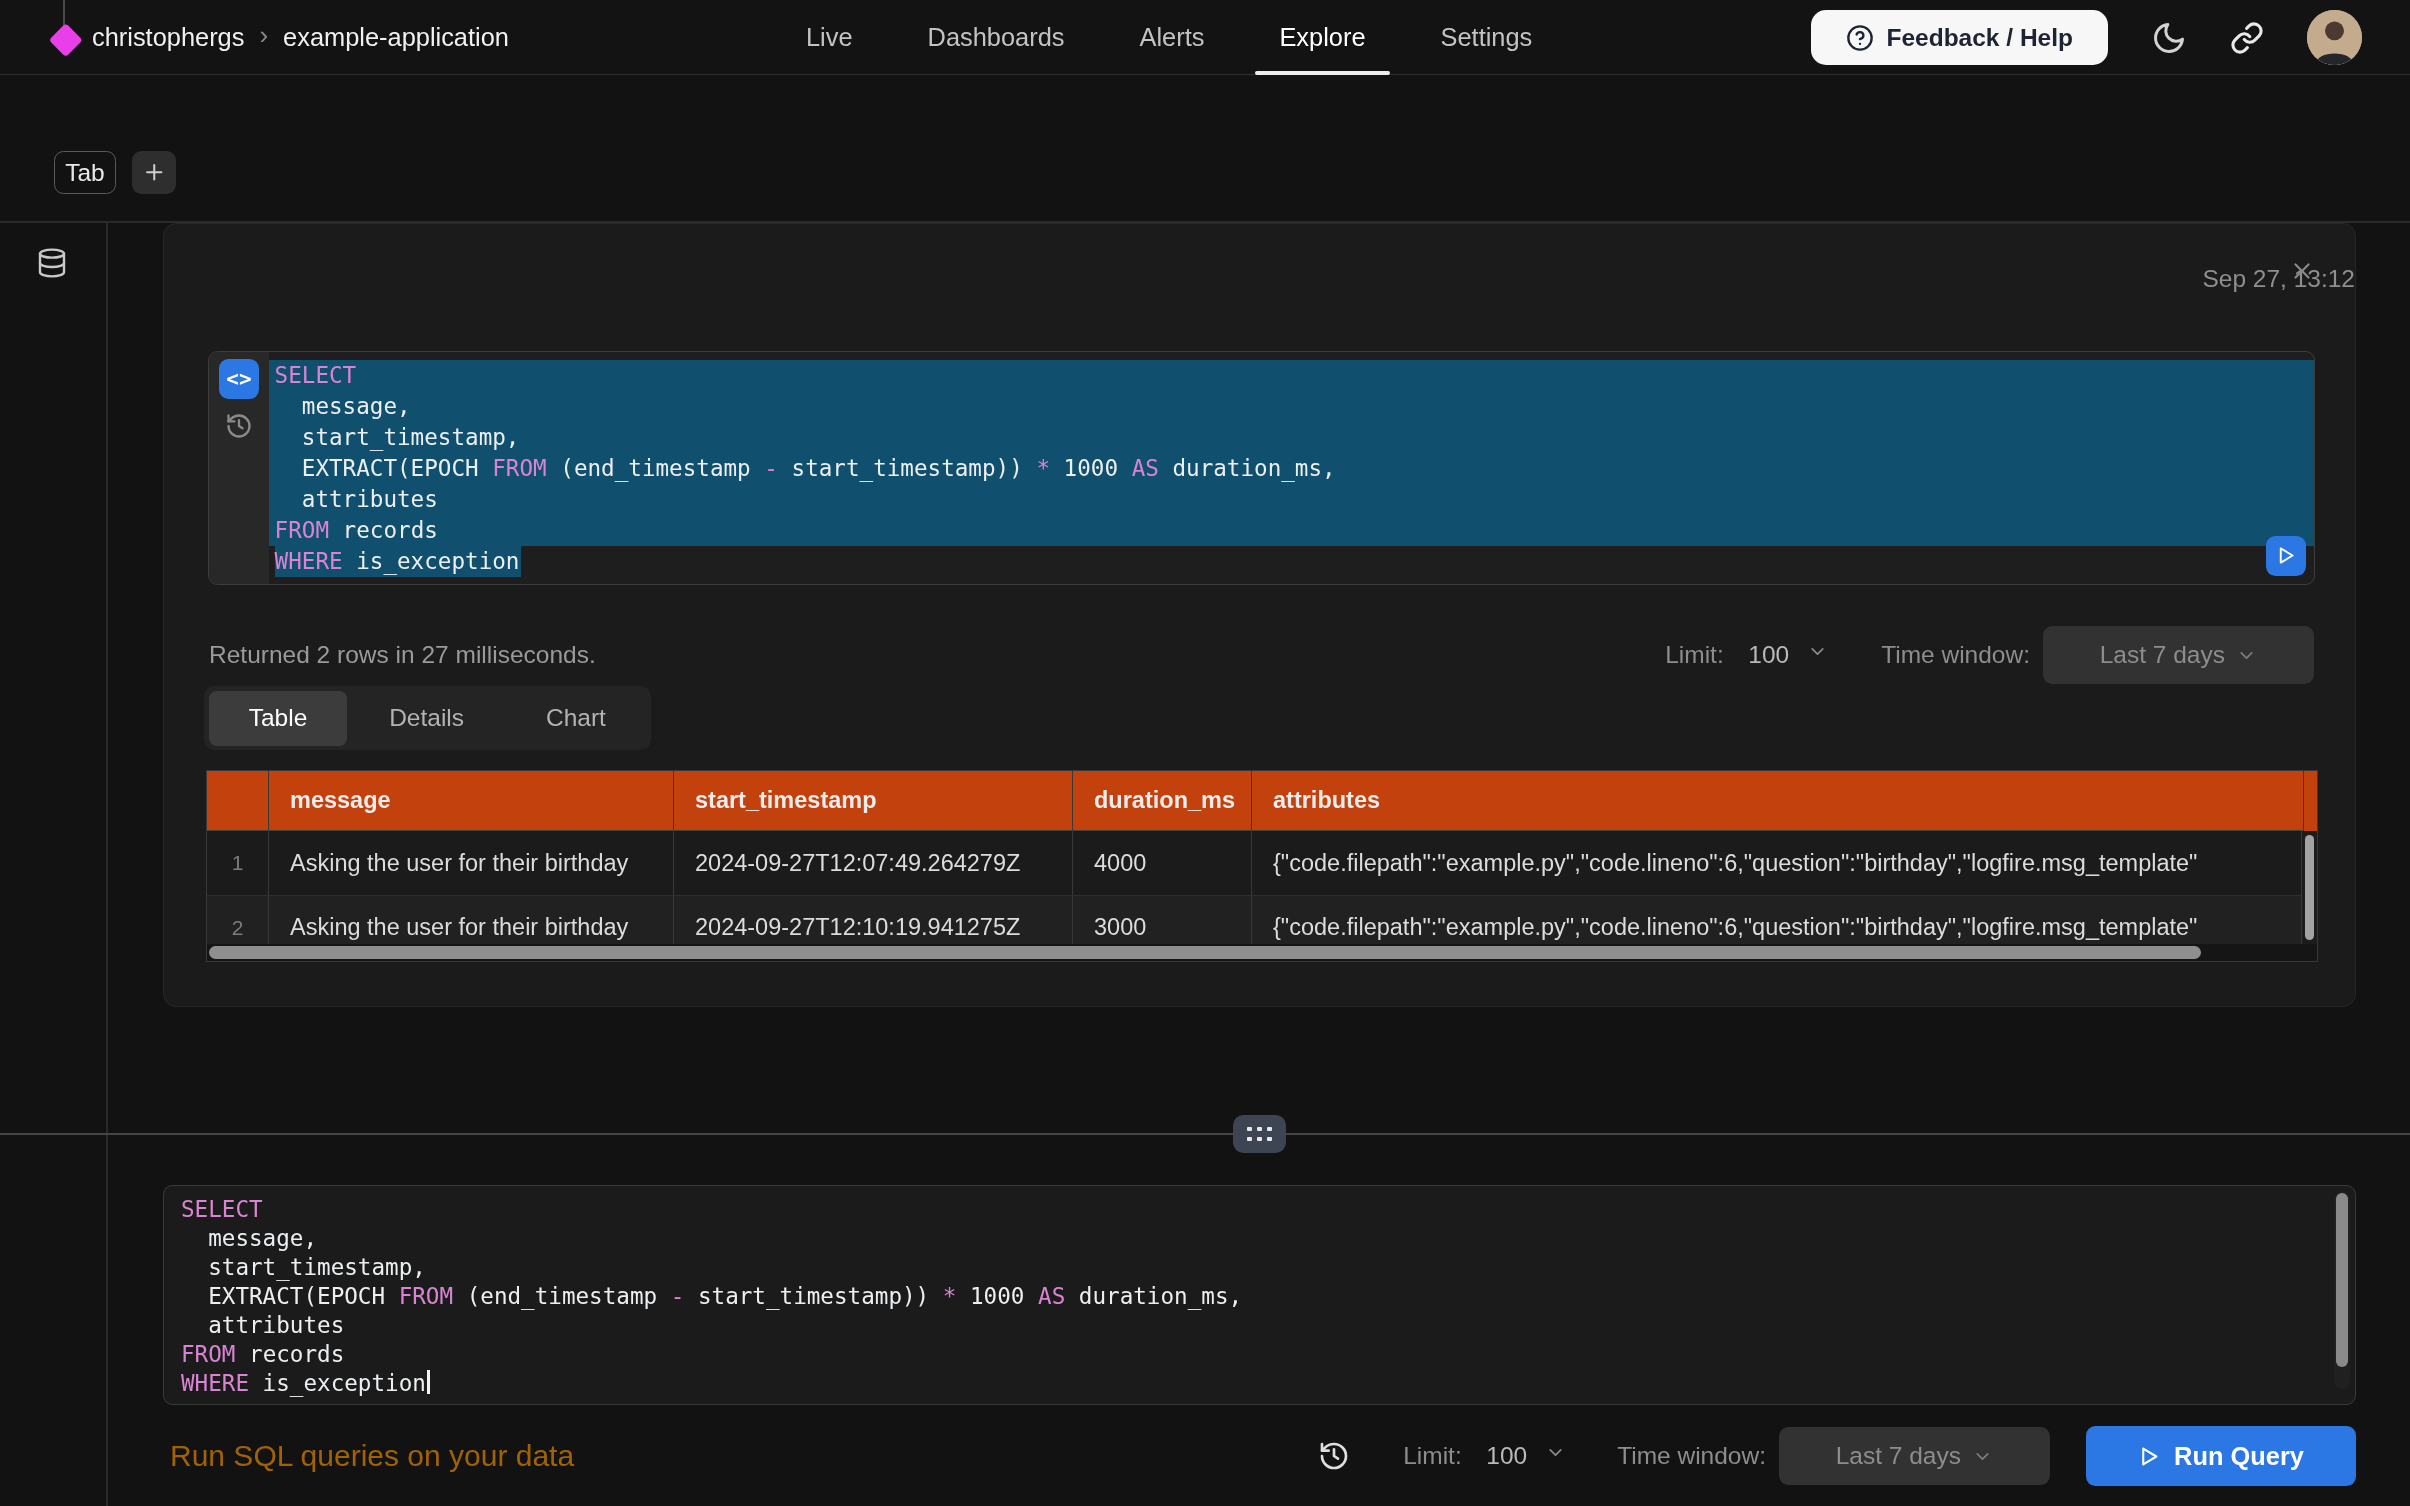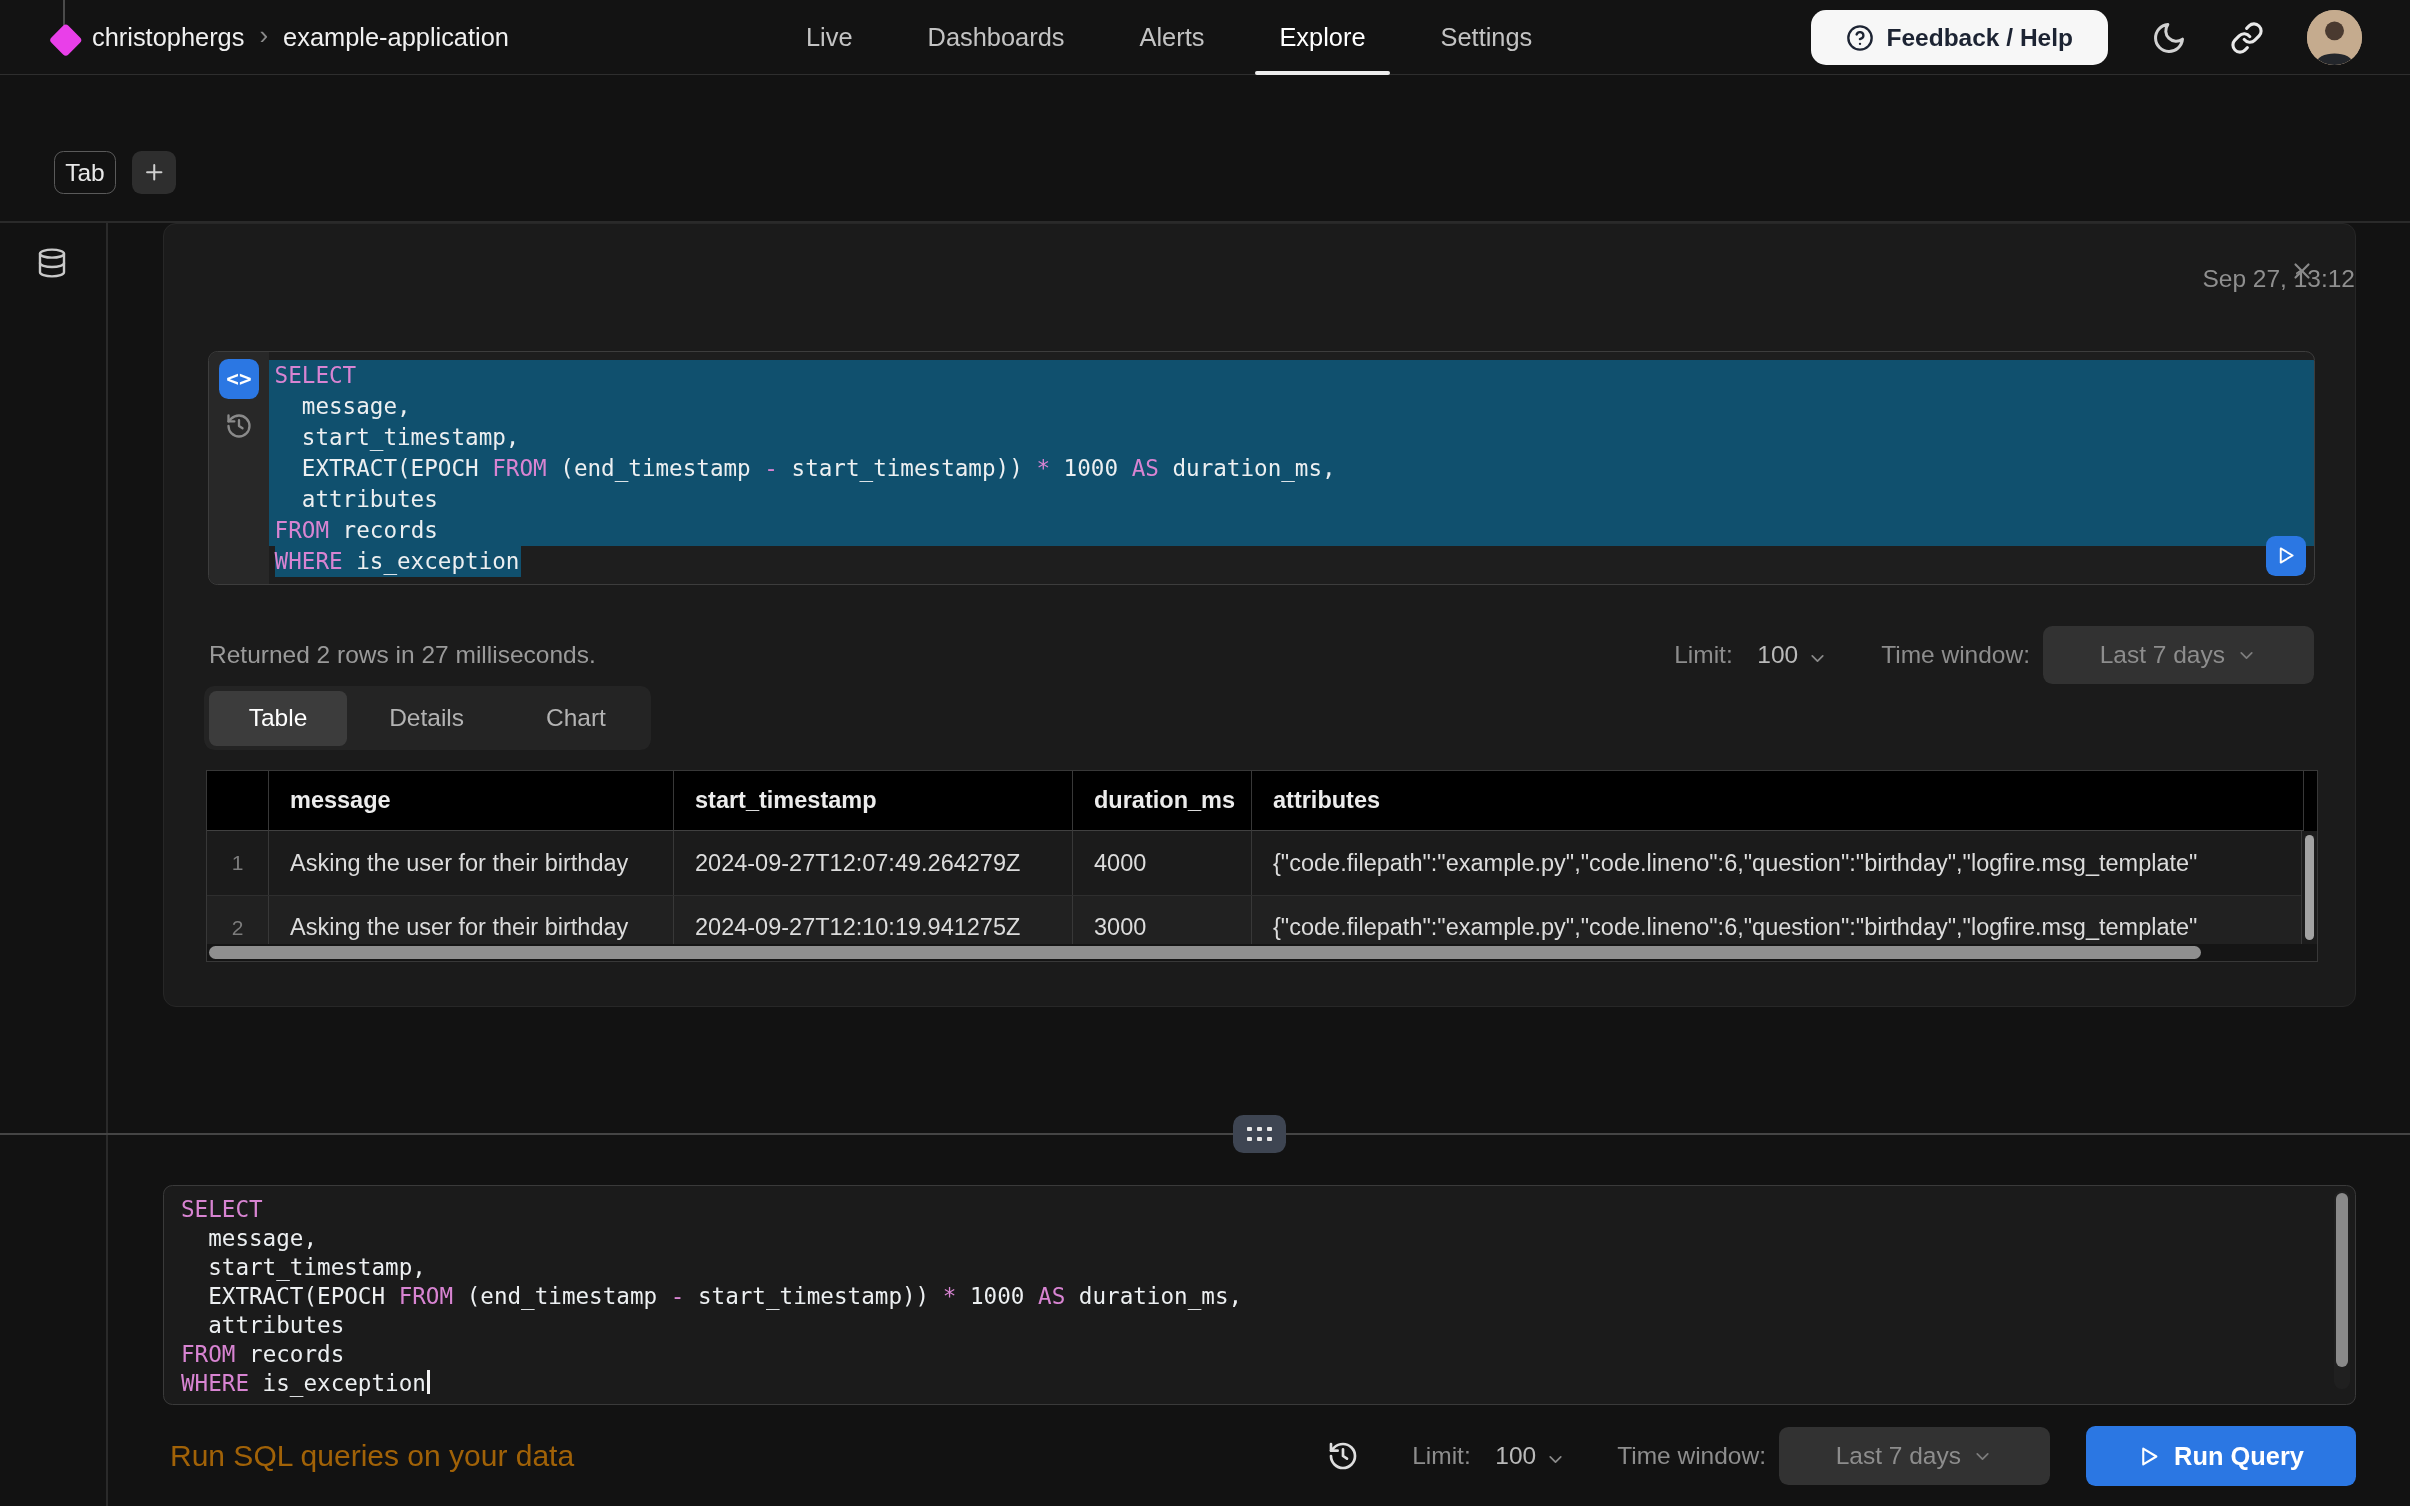--- a/index.html
+++ b/index.html
@@ -52,32 +52,32 @@
   .code-line{white-space:pre;padding-left:5.6px}
   .code-line .kw{color:var(--kw)}
   .code-line.hl{background:var(--sel)}
   .hl-part{background:var(--sel);display:inline-block;padding-right:1.9px}
   .playbtn{position:absolute;right:8.5px;bottom:8.5px;width:40px;height:40px;background:var(--accent);border:none;border-radius:9.4px;color:#fff;cursor:pointer;display:flex;align-items:center;justify-content:center}
 
   .metarow{position:absolute;left:45px;right:41px;top:402px;height:58px;display:flex;align-items:center}
   .result-meta{font-size:24.5px;color:#9a9a9a}
   .meta-right{margin-left:auto;display:flex;align-items:center}
   .ctl-label{font-size:24.5px;color:var(--muted)}
-  .dd{display:flex;align-items:flex-end;gap:9px;background:none;border:none;font-family:inherit;font-size:24.5px;color:#b9b9b9;cursor:pointer}
+  .dd{display:flex;align-items:flex-start;gap:18px;background:none;border:none;font-family:inherit;font-size:24.5px;color:#b9b9b9;cursor:pointer}
   .dd .chev{color:#8a8a8a}
   .pill{display:flex;align-items:center;justify-content:center;gap:11.3px;width:271px;height:58px;background:#323232;border:none;border-radius:9.4px;font-family:inherit;font-size:24.5px;color:#8d8d8d;cursor:pointer}
 
   .viewtabs{position:absolute;left:40px;top:462px;height:64px;display:flex;align-items:center;background:#242424;border-radius:10.4px;padding:0 4.7px;gap:1.9px}
   .viewtab{height:55px;padding:0 40px;border:none;border-radius:7.5px;background:transparent;color:#b3b3b3;font-family:Liberation Sans, sans-serif;font-size:24.5px;cursor:pointer}
   .viewtab.active{background:#3c3c3c;color:#ffffff}
 
   
   .tablewrap{position:absolute;left:42px;top:546px;width:2112px;height:192px;border:1.9px solid #383838;overflow:hidden;background:#191919}
   .trow{display:grid;grid-template-columns:62px 405px 399px 179px 1052px;height:64px}
-  .trow.thead{height:60px;background:#000000;font-weight:700}
+  .trow.thead{height:60px;background:#c2410c;font-weight:700}
   .tcell{display:flex;align-items:center;padding-left:21px;font-size:23.5px;color:#dcdcdc;border-right:1.9px solid #383838;overflow:hidden;white-space:nowrap}
   .trow.thead .tcell{color:#ececec;border-bottom:1.9px solid #404040}
   .tcell.num{justify-content:center;padding-left:0;color:#7c7c7c;font-size:21px}
   .trow.r-even{background:#1b1b1b}
   .trow.r-odd{background:#212121;border-top:1.9px solid #2e2e2e}
   .vscroll{position:absolute;right:0;top:60px;bottom:17px;width:16px;background:#1c1c1c;border-left:1.9px solid #383838}
   .vthumb{position:absolute;left:2.8px;top:3.8px;bottom:3.8px;width:9.4px;background:#a3a3a3;border-radius:4.7px}
   .htrack{position:absolute;left:0;right:0;bottom:0;height:17px;background:#151515}
   .hthumb{position:absolute;left:1.9px;bottom:1.9px;width:1992px;height:13px;background:#8f8f8f;border-radius:6.6px}
 

